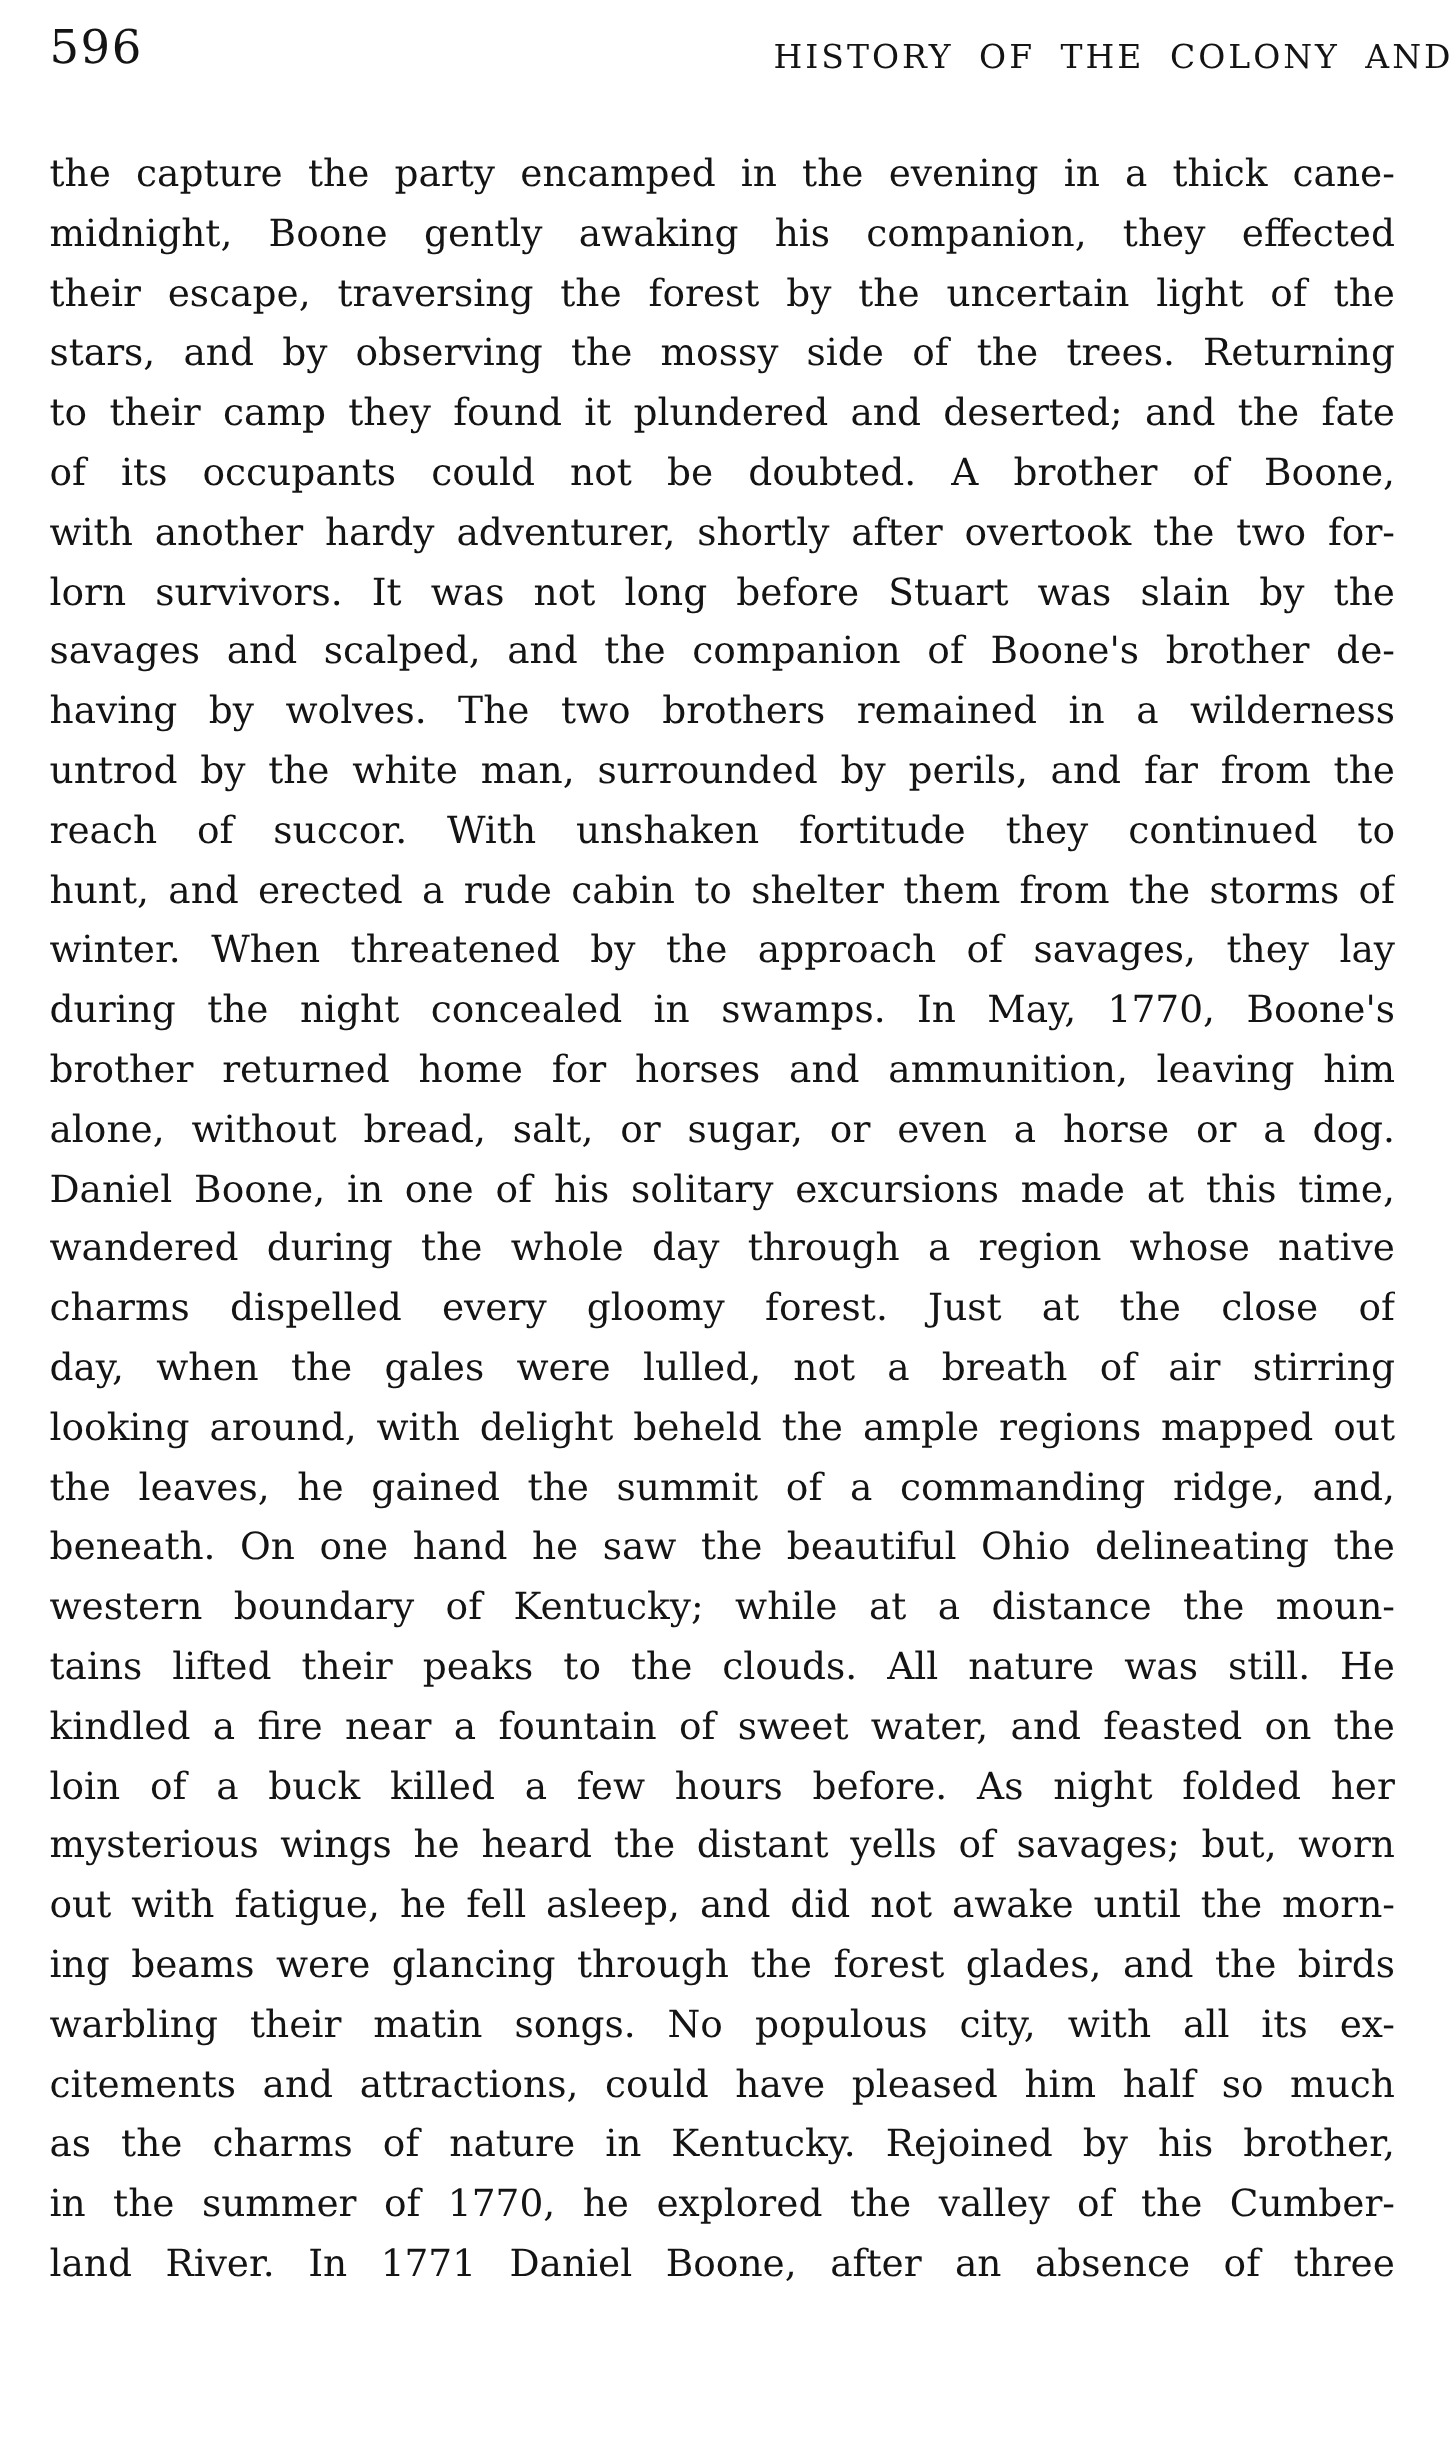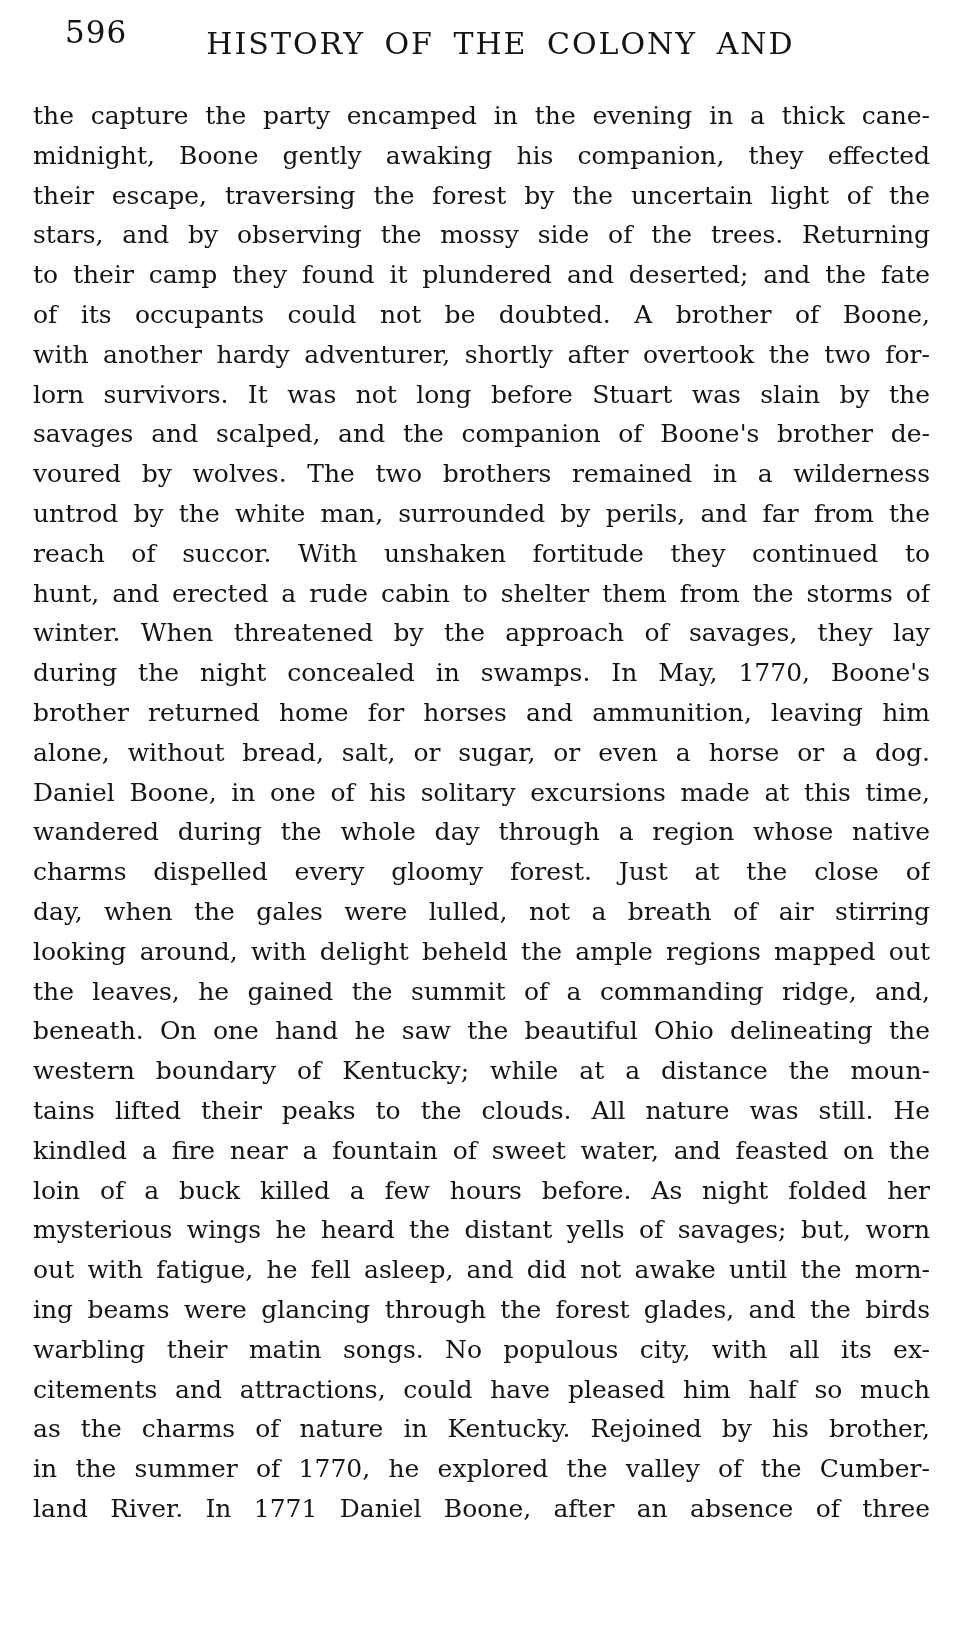--- a/index.html
+++ b/index.html
@@ -17,36 +17,35 @@
     position: relative;
     width: 969px;
     height: 1642px;
     background: #ffffff;
     overflow: hidden;
   }
   .page-header {
     position: absolute;
     top: 0; left: 0; right: 0;
     height: 90px;
-    margin-left: 32px;
   }
   .page-num {
     position: absolute;
     left: 33px;
     top: 14px;
     font-size: 31px;
     letter-spacing: 1px;
     color: #141414;
   }
   .header-title {
     position: absolute;
     left: 0; right: 0;
     top: 26px;
-    text-align: center;
-    font-size: 30px;
+    text-align: right;
+    font-size: 22px;
     letter-spacing: 2px;
     word-spacing: 8px;
     color: #141414;
   }
   .page-body {
     position: absolute;
     left: 33px;
     top: 96px;
     width: 897px;
   }
@@ -71,21 +70,21 @@
   <div class="page-body">
       <div class="text-line">the capture the party encamped in the evening in a thick cane-</div>
       <div class="text-line">midnight, Boone gently awaking his companion, they effected</div>
       <div class="text-line">their escape, traversing the forest by the uncertain light of the</div>
       <div class="text-line">stars, and by observing the mossy side of the trees. Returning</div>
       <div class="text-line">to their camp they found it plundered and deserted; and the fate</div>
       <div class="text-line">of its occupants could not be doubted. A brother of Boone,</div>
       <div class="text-line">with another hardy adventurer, shortly after overtook the two for-</div>
       <div class="text-line">lorn survivors. It was not long before Stuart was slain by the</div>
       <div class="text-line">savages and scalped, and the companion of Boone's brother de-</div>
-      <div class="text-line">voured by wolves. The two brothers remained in a wilderness</div>
+      <div class="text-line">having by wolves. The two brothers remained in a wilderness</div>
       <div class="text-line">untrod by the white man, surrounded by perils, and far from the</div>
       <div class="text-line">reach of succor. With unshaken fortitude they continued to</div>
       <div class="text-line">hunt, and erected a rude cabin to shelter them from the storms of</div>
       <div class="text-line">winter. When threatened by the approach of savages, they lay</div>
       <div class="text-line">during the night concealed in swamps. In May, 1770, Boone's</div>
       <div class="text-line">brother returned home for horses and ammunition, leaving him</div>
       <div class="text-line">alone, without bread, salt, or sugar, or even a horse or a dog.</div>
       <div class="text-line">Daniel Boone, in one of his solitary excursions made at this time,</div>
       <div class="text-line">wandered during the whole day through a region whose native</div>
       <div class="text-line">charms dispelled every gloomy forest. Just at the close of</div>

